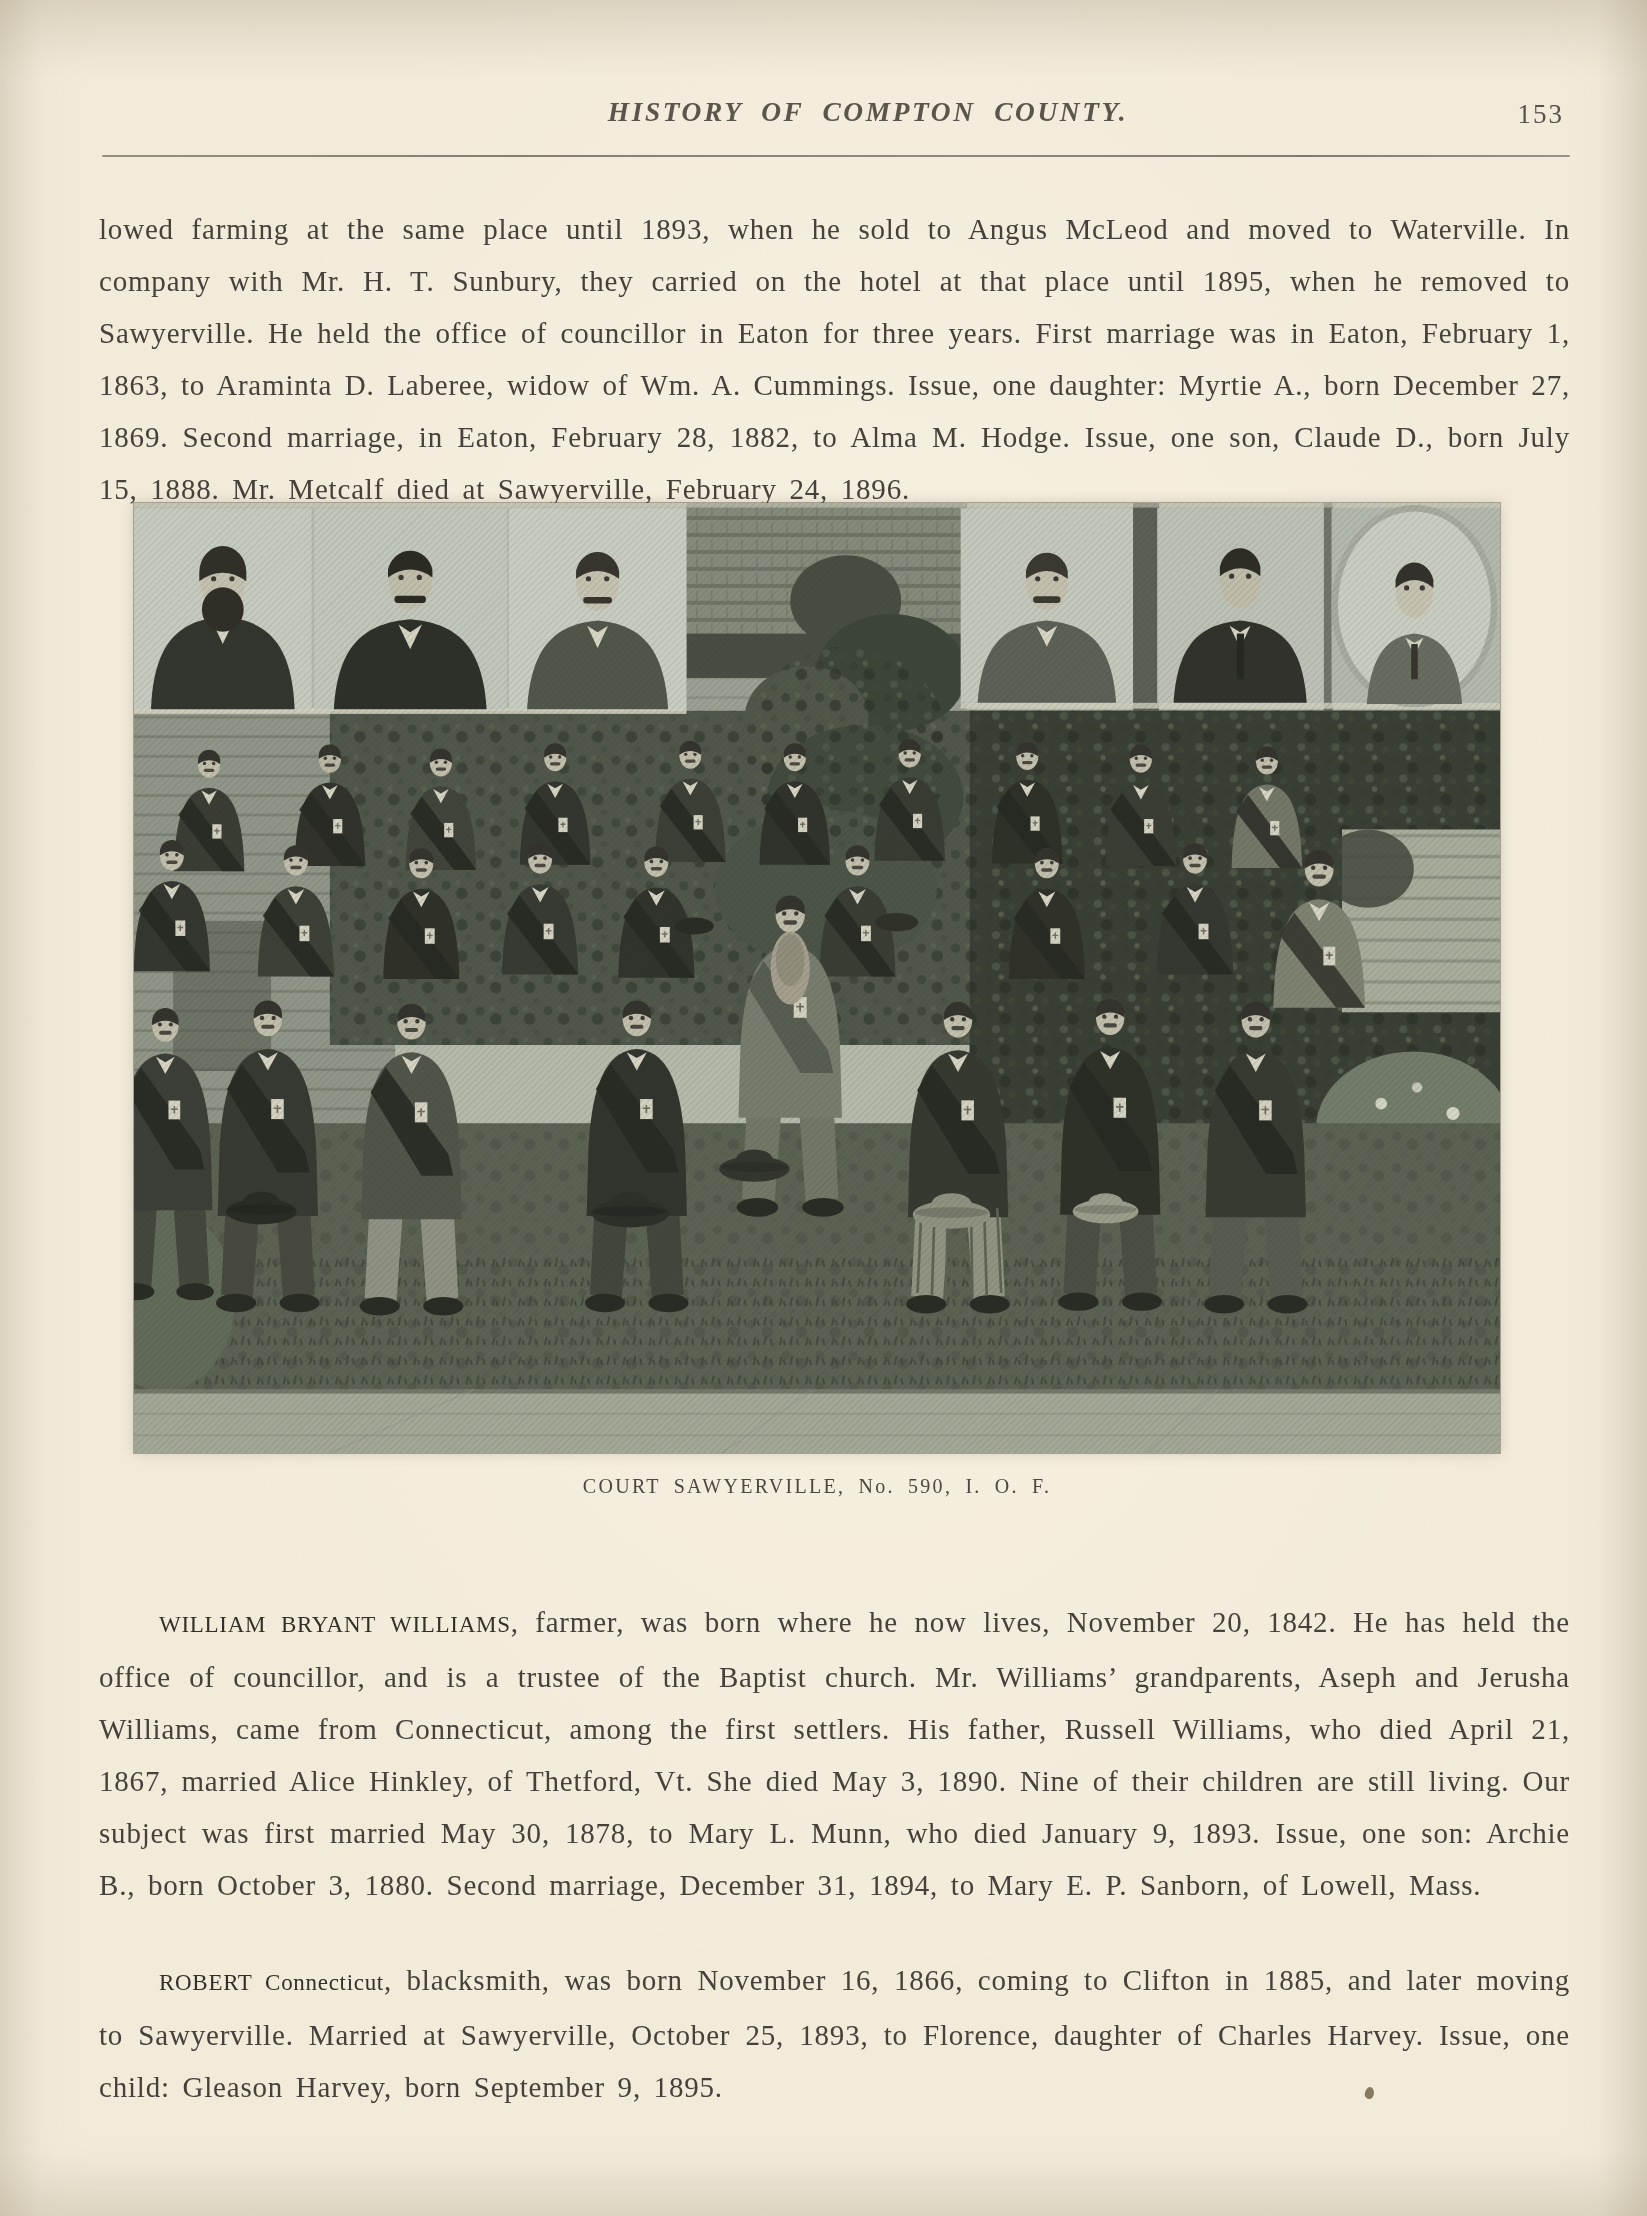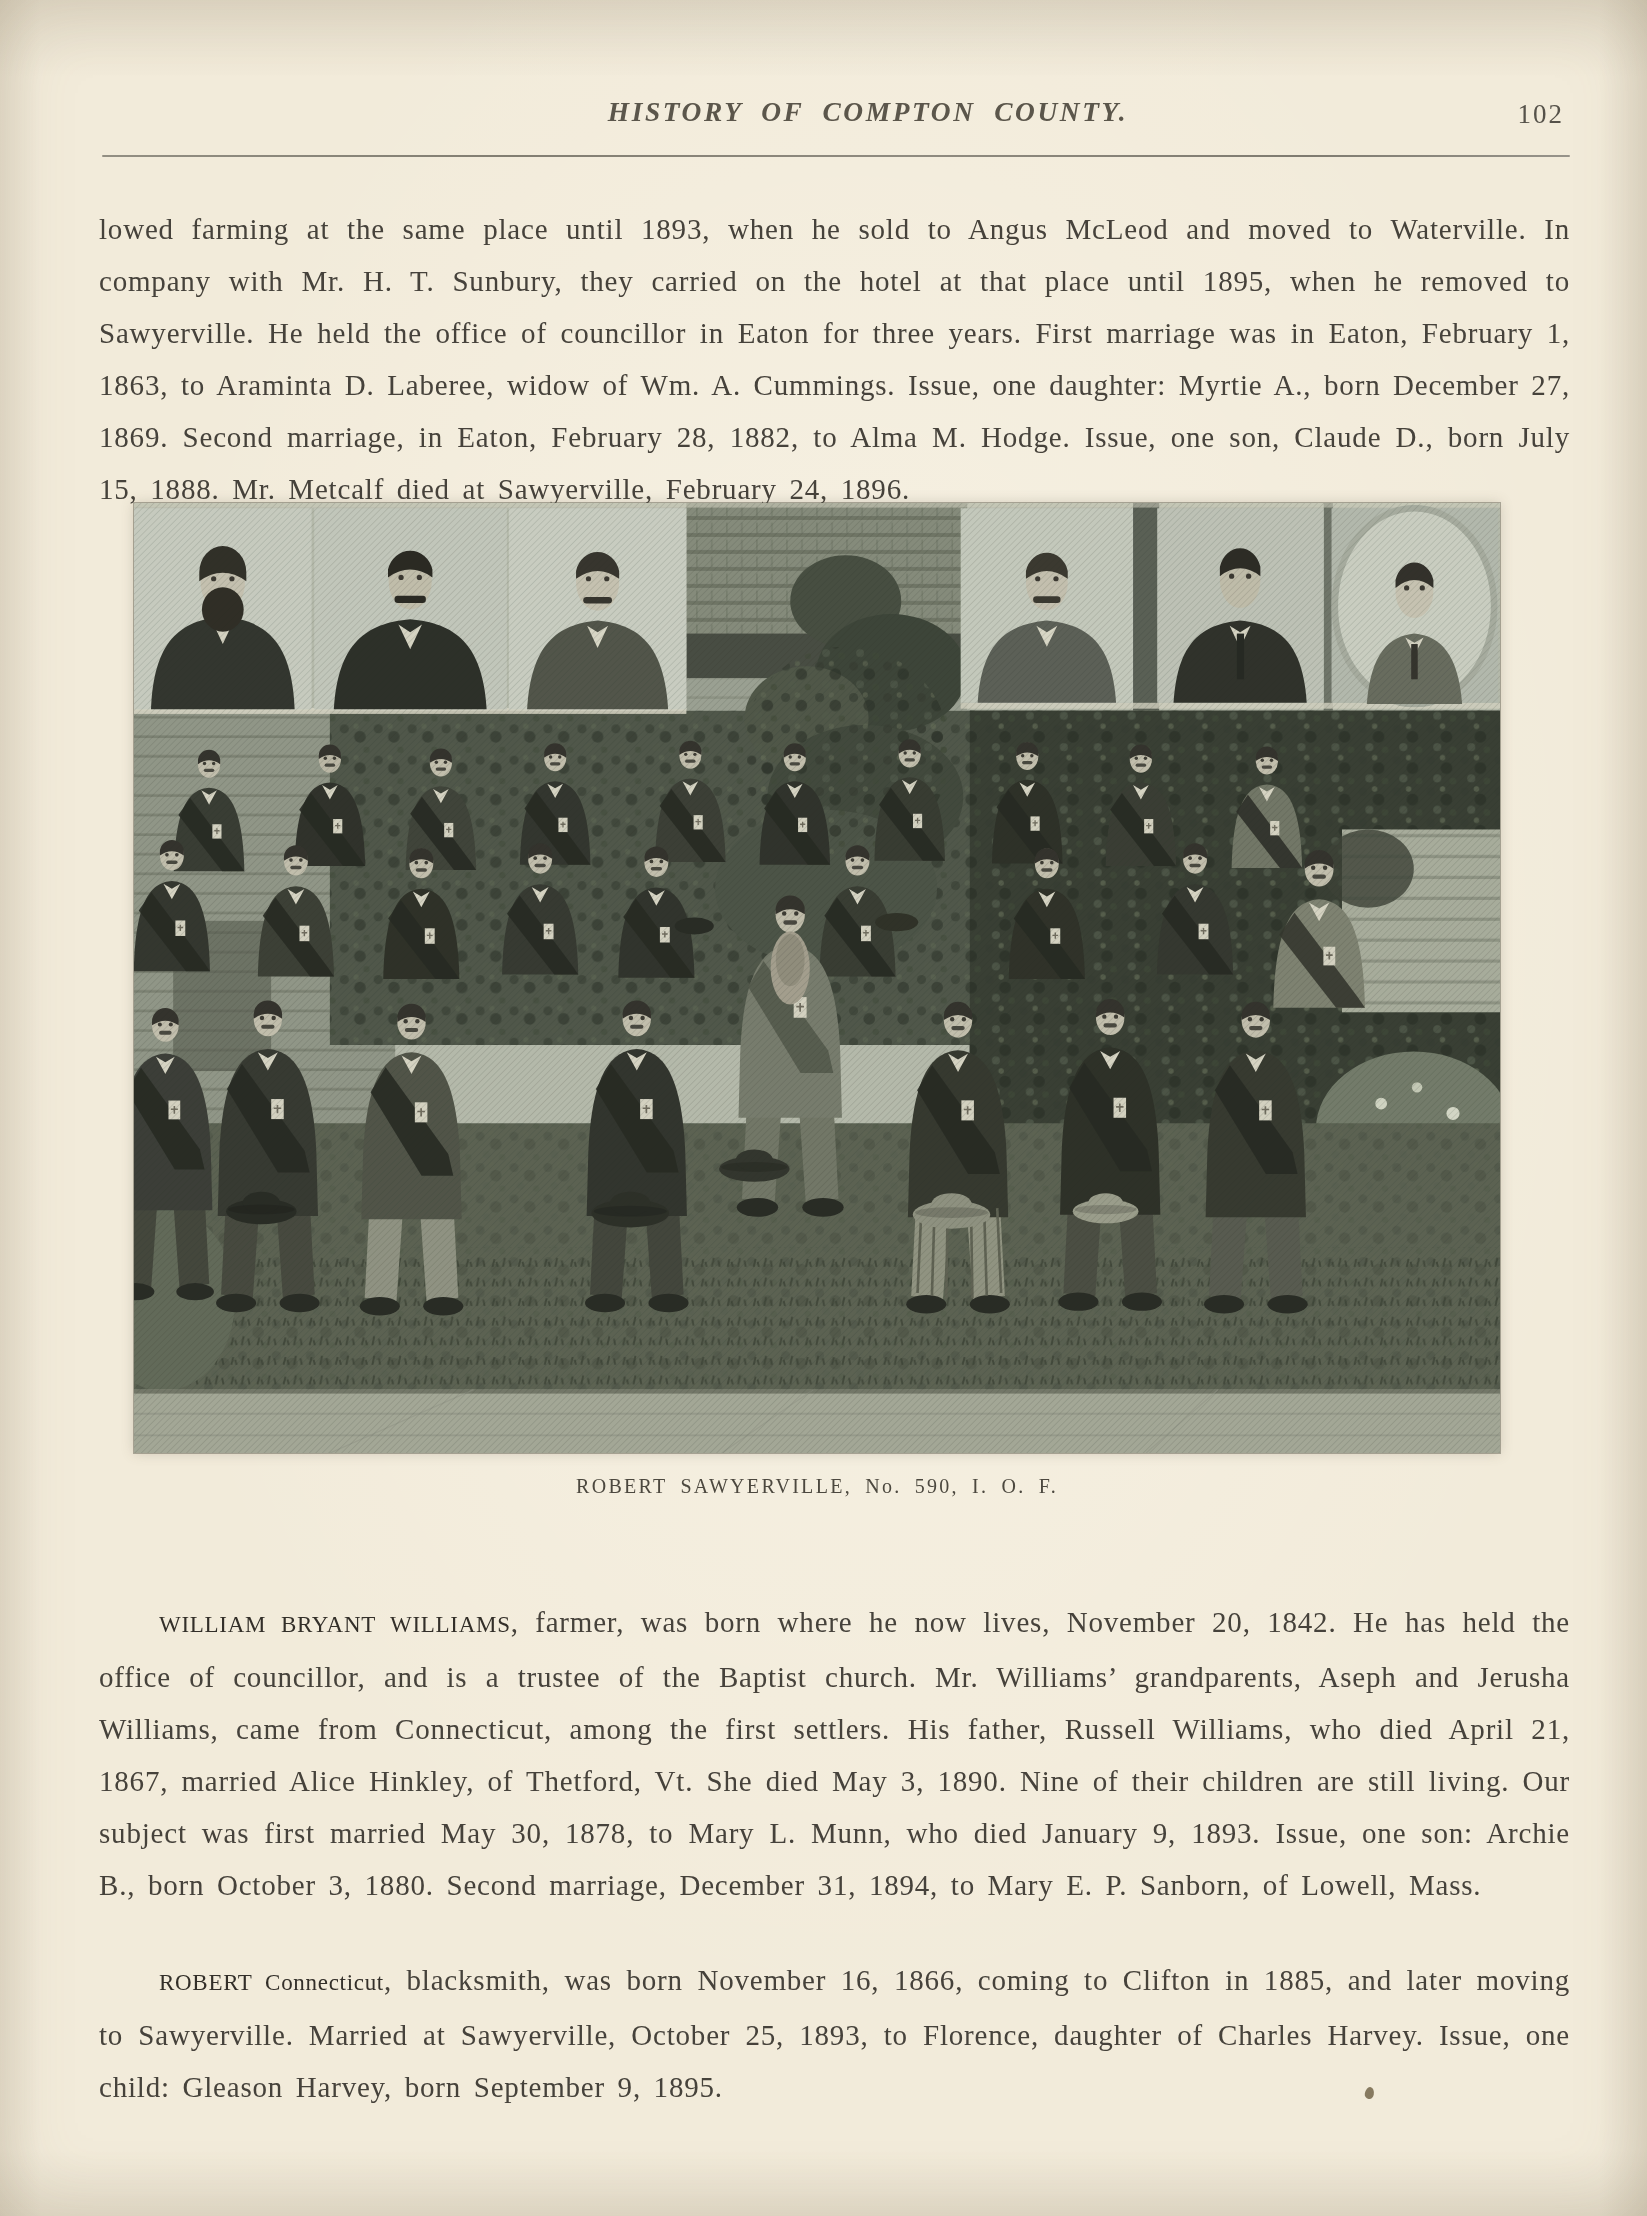--- a/index.html
+++ b/index.html
@@ -54,21 +54,21 @@
     background:#7b6e52;border-radius:50% 50% 46% 54%/62% 58% 42% 38%;
     transform:rotate(10deg);opacity:.9;
   }
 </style>
 </head>
 <body>
 
 <div class="page">
 
   <div class="running-head">HISTORY OF COMPTON COUNTY.</div>
-  <div class="page-number">102</div>
+  <div class="page-number">153</div>
   <div class="rule"></div>
 
   <p class="body-text" style="top:174px">lowed farming at the same place until 1893, when he sold to Angus McLeod and moved to Waterville.  In company with Mr. H. T. Sunbury, they carried on the hotel at that place until 1895, when he removed to Sawyerville.  He held the office of councillor in Eaton for three years.  First marriage was in Eaton, February 1, 1863, to Araminta D. Laberee, widow of Wm. A. Cummings.  Issue, one daughter: Myrtie A., born December 27, 1869.  Second marriage, in Eaton, February 28, 1882, to Alma M. Hodge.  Issue, one son, Claude D., born July 15, 1888.  Mr. Metcalf died at Sawyerville, February 24, 1896.</p>
 
   <div class="photo-wrap">
   <svg viewBox="0 0 2092 1455" preserveAspectRatio="none" role="img" aria-label="Black-and-white group photograph of about twenty-five members of Court Sawyerville No. 590, I.O.F., posed in rows wearing sashes and medal ribbons before an ivy-covered house, with six inset portrait photographs across the top.">
     <defs>
       <pattern id="clap" width="12" height="30" patternUnits="userSpaceOnUse">
         <rect width="12" height="30" fill="#999e90"></rect>
             <rect y="26" width="12" height="4" fill="#7b8072"></rect>
@@ -318,21 +318,21 @@
       <rect x="0" y="1358" width="2092" height="6" fill="#6f7264"></rect>
       <path d="M0,1395 H2092 M0,1428 H2092" stroke="#8e9184" stroke-width="3" opacity=".7"></path>
       <path d="M300,1455 L520,1358 M900,1455 L1040,1358 M1550,1455 L1660,1358" stroke="#8e9184" stroke-width="2" opacity=".5"></path>
     </g>
 
     <rect width="2092" height="1455" fill="url(#hatch)"></rect>
     <rect width="2092" height="1455" fill="#a9ae9c" opacity=".08"></rect>
   </svg>
   </div>
 
-  <div class="caption">ROBERT SAWYERVILLE, No. 590, I. O. F.</div>
+  <div class="caption">COURT SAWYERVILLE, No. 590, I. O. F.</div>
 
   <p class="body-text indent" style="top:1567px"><span class="lead-name">WILLIAM BRYANT WILLIAMS</span><span>, farmer, was born where he now lives, November 20, 1842. He has held the office of councillor, and is a trustee of the Baptist church.  Mr. Williams’ grandparents, Aseph and Jerusha Williams, came from Connecticut, among the first settlers. His father, Russell Williams, who died April 21, 1867, married Alice Hinkley, of Thetford, Vt.  She died May 3, 1890.  Nine of their children are still living.  Our subject was first married May 30, 1878, to Mary L. Munn, who died January 9, 1893.  Issue, one son: Archie B., born October 3, 1880.  Second marriage, December 31, 1894, to Mary E. P. Sanborn, of Lowell, Mass.</span></p>
 
   <p class="body-text indent" style="top:1925px"><span class="lead-name">ROBERT Connecticut</span><span>, blacksmith, was born November 16, 1866, coming to Clifton in 1885, and later moving to Sawyerville.  Married at Sawyerville, October 25, 1893, to Florence, daughter of Charles Harvey.  Issue, one child: Gleason Harvey, born September 9, 1895.</span></p>
 
   <div class="speck"></div>
 </div>
 
 
 </body></html>

